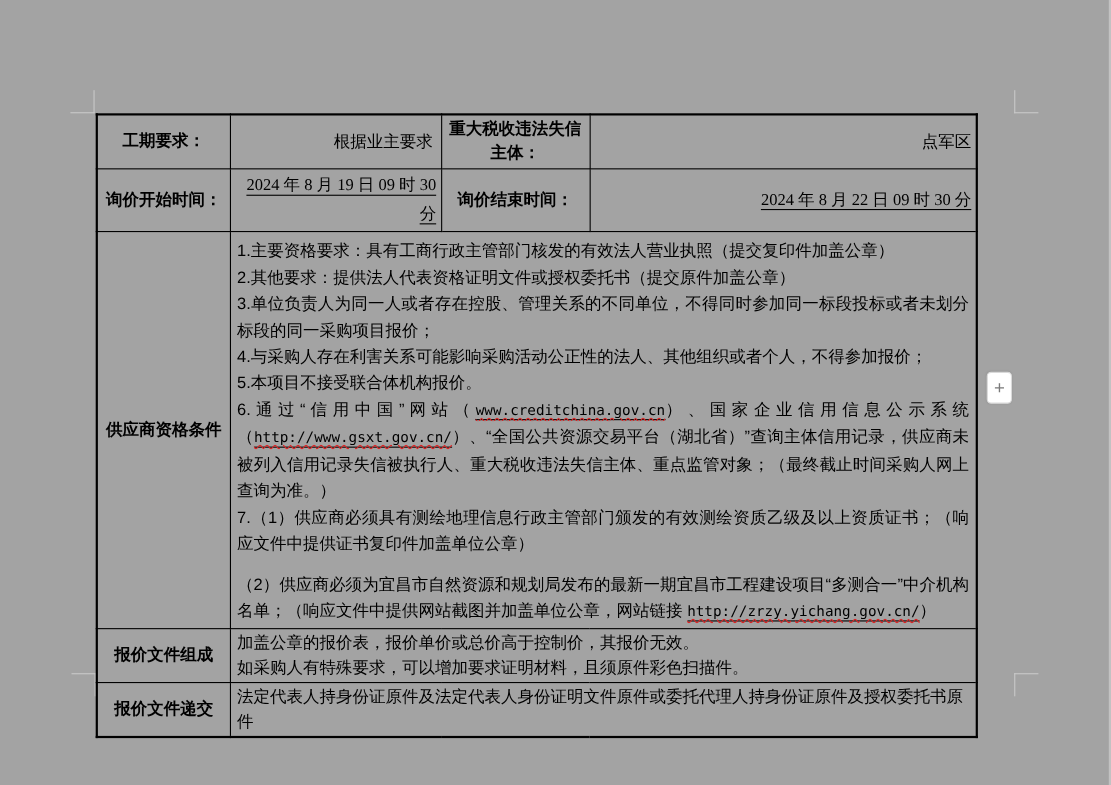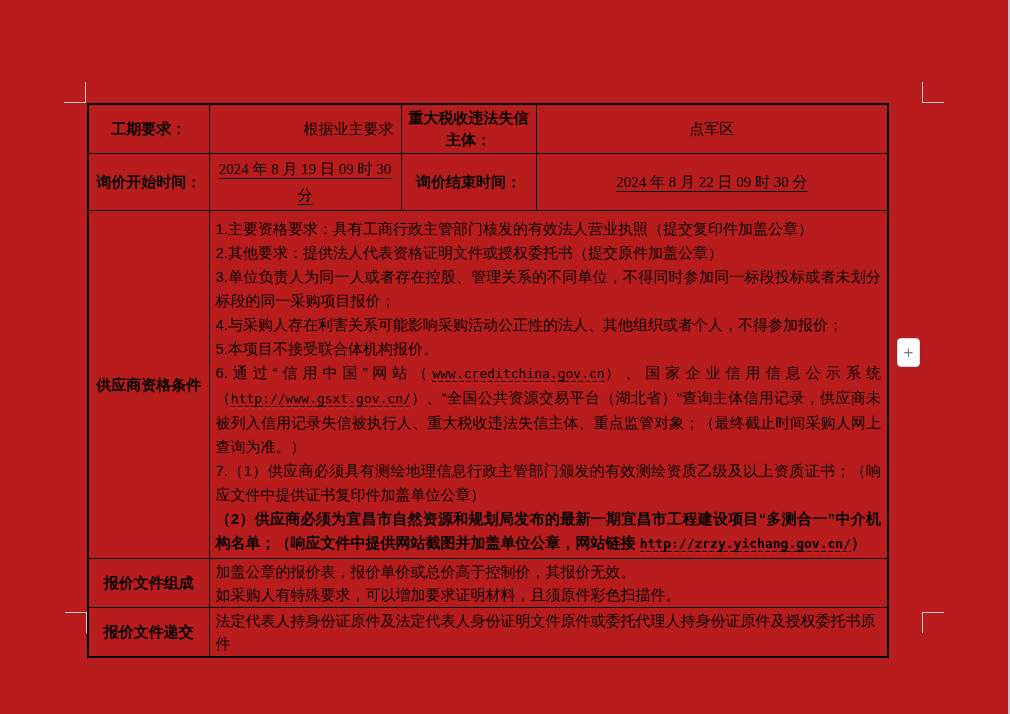--- a/index.html
+++ b/index.html
@@ -4,21 +4,21 @@
 <style>
   html,body{margin:0;padding:0;}
   body{
     width:1010px;height:714px;
     background:#ffffff;
     overflow:hidden;
     position:relative;
     font-family:"Liberation Sans","DejaVu Sans",sans-serif;
     color:#000;
   }
-  .page{position:absolute;left:0;top:0;width:1010px;height:714px;background:#b91c1c;}
+  .page{position:absolute;left:0;top:0;width:1010px;height:714px;background:#a3a3a3;}
 
   
   .mark{position:absolute;width:21px;height:20px;border:0 solid #c9c9c9;box-sizing:content-box;}
   .mark.tl{left:64px;top:82px;border-right-width:1px;border-bottom-width:1px;}
   .mark.tr{left:922px;top:82px;border-left-width:1px;border-bottom-width:1px;}
   .mark.bl{left:65px;top:612px;border-right-width:1px;border-top-width:1px;}
   .mark.br{left:922px;top:612px;border-left-width:1px;border-top-width:1px;}
 
   
   .win-edge{position:absolute;right:0;top:0;width:2px;height:714px;background:#c2c2c2;}
@@ -44,38 +44,38 @@
 
   td.label-cell{
     font-weight:bold;
     text-align:center;
     vertical-align:middle;
     font-size:15.5px;
     padding:2px 3px;
     line-height:22px;
   }
   td.val-right{text-align:right;vertical-align:middle;padding:2px 7px 2px 4px;}
-  td.val-center{text-align:center;vertical-align:middle;padding:2px 4px;}
+  td.val-center{text-align:right;vertical-align:middle;padding:2px 4px;}
 
   .date{
     font-family:"Liberation Serif","DejaVu Serif",serif;
     font-size:15px;
     text-decoration:underline;
     text-decoration-thickness:1px;
     text-underline-offset:4px;
     line-height:26px;
   }
 
   td.content-cell{
     vertical-align:top;
     padding:6px 6px 2px 6px;
     text-align:justify;
   }
   td.content-cell p{margin:0;line-height:24px;}
-  td.content-cell p.p-gap{margin-top:0;font-weight:bold;}
+  td.content-cell p.p-gap{margin-top:13px;}
 
   td.content-mid{
     vertical-align:middle;
     padding:1px 6px;
     text-align:left;
   }
   td.content-mid p{margin:0;line-height:23px;}
 
   .url{
     font-family:"DejaVu Sans Mono","Liberation Mono",monospace;

